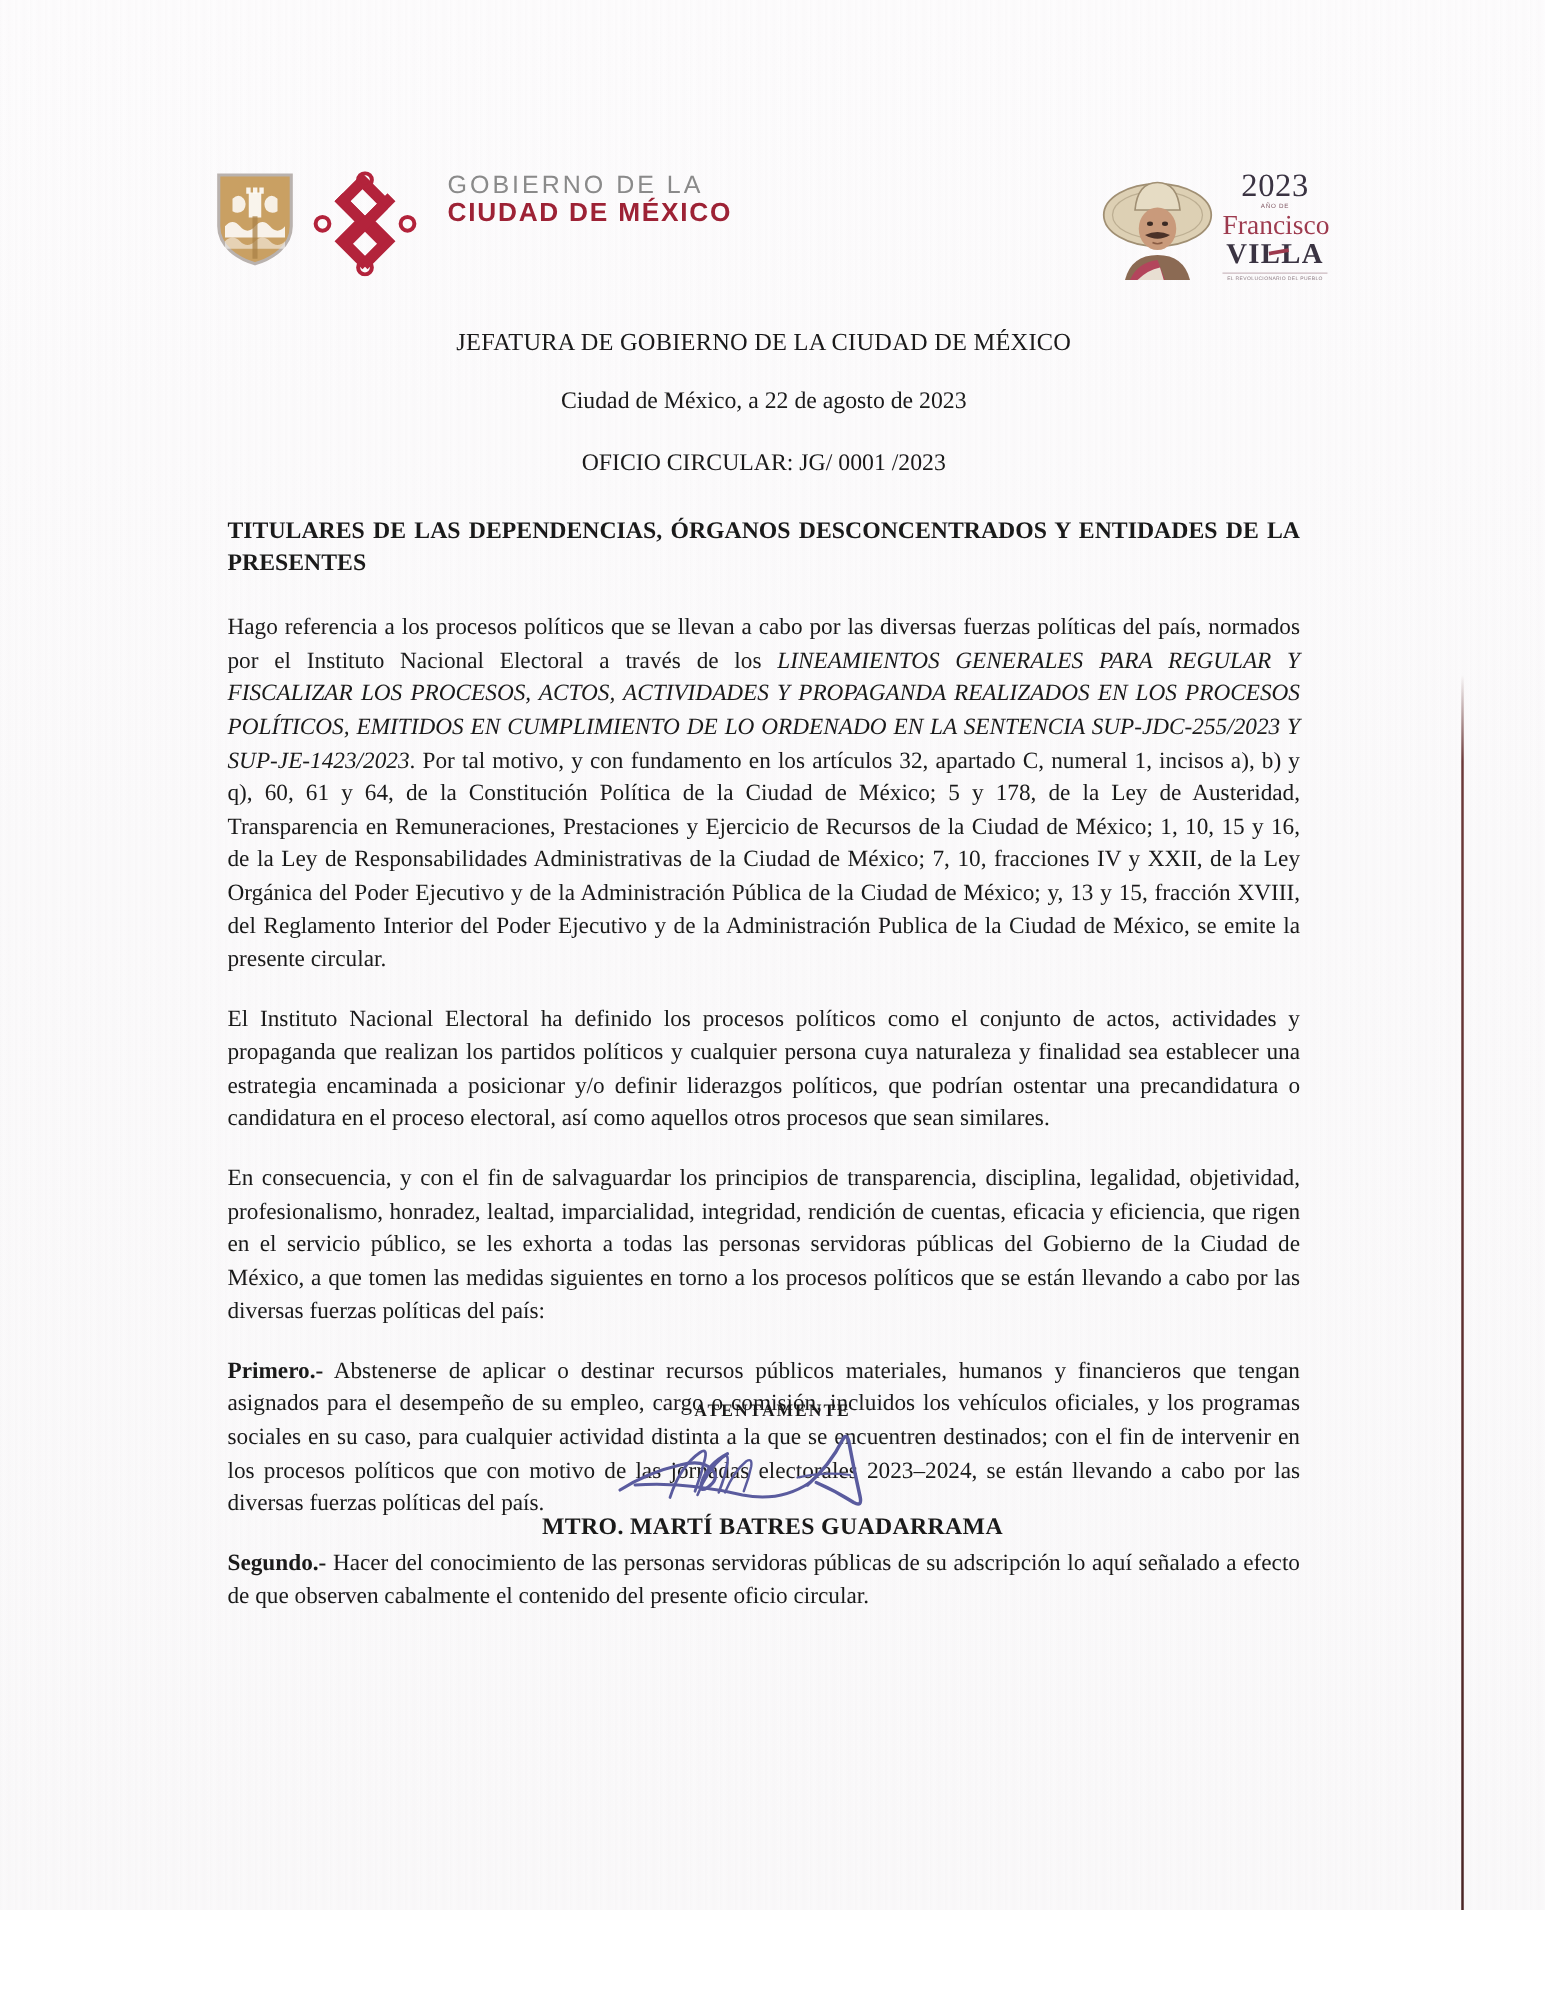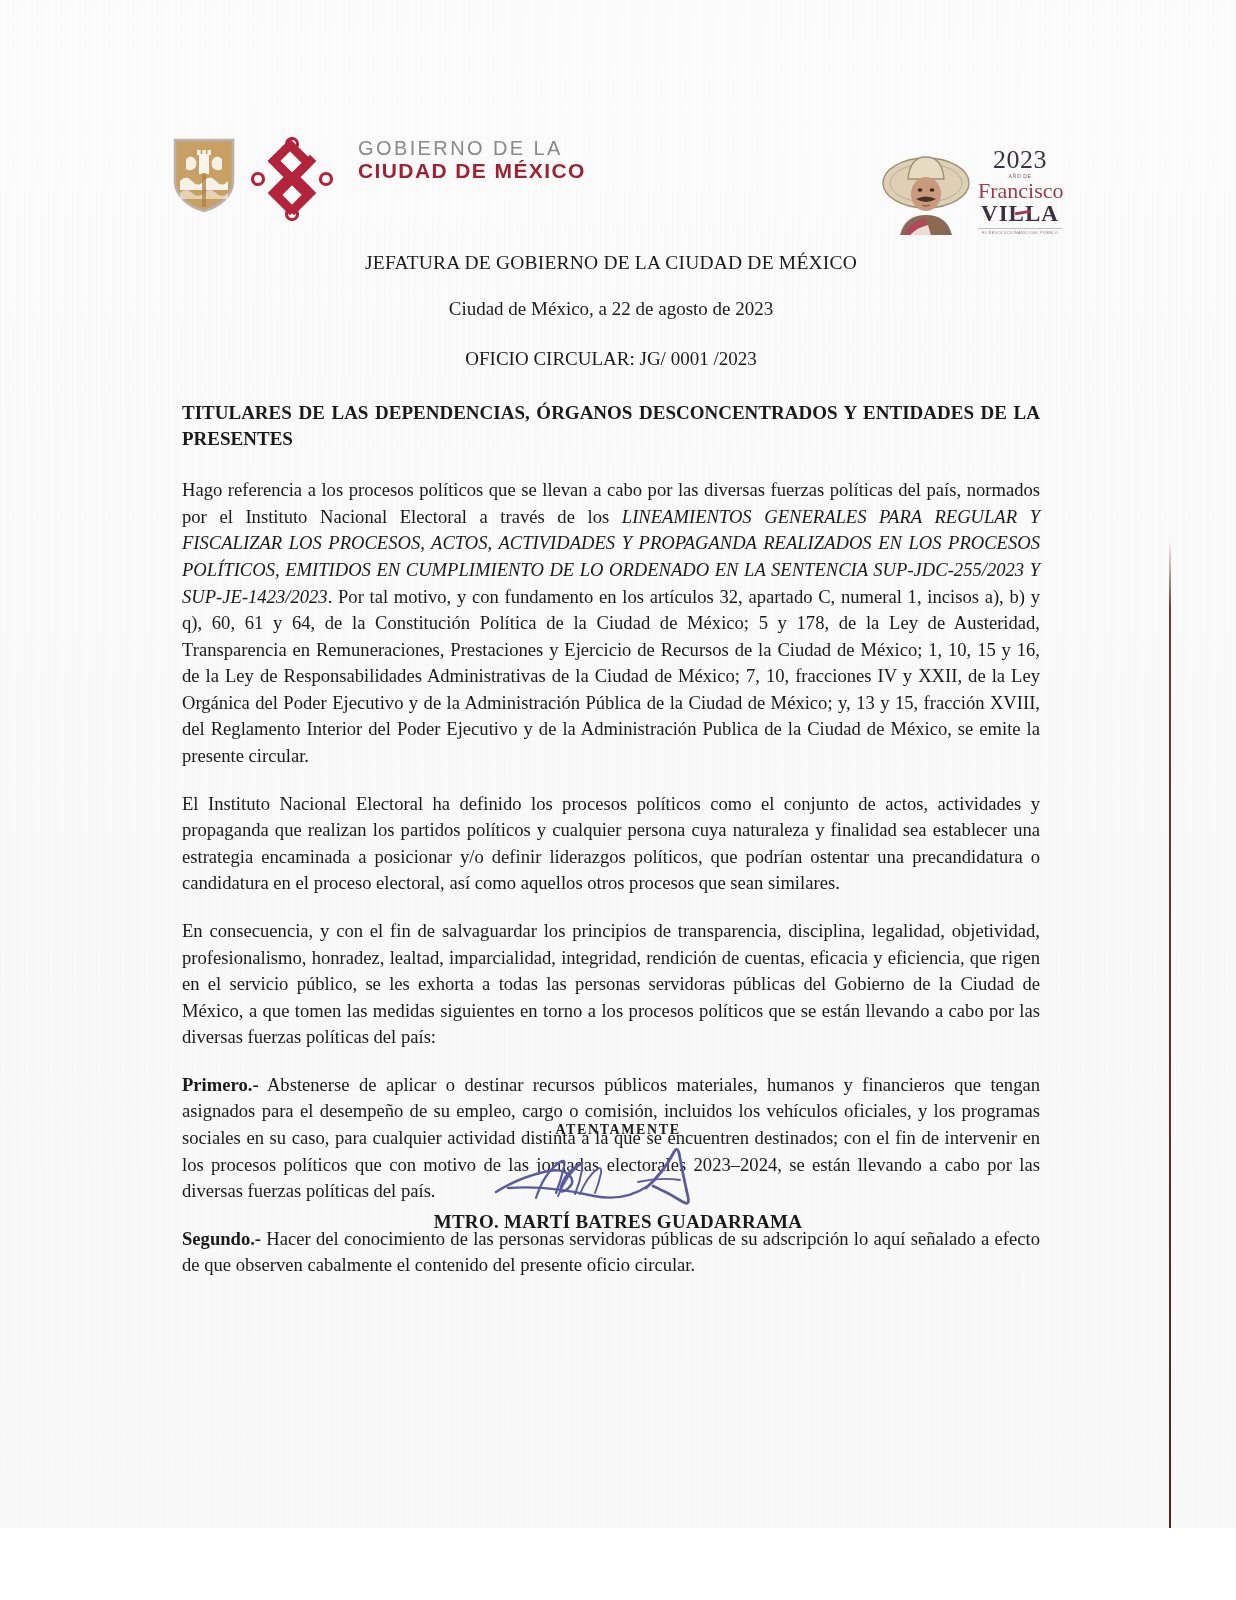--- a/index.html
+++ b/index.html
@@ -93,21 +93,20 @@
     letter-spacing: 1.4px;
   }
 
   
   #logo-right-group {
     position: absolute;
     left: 880px;
     top: 132px;
     width: 180px;
     height: 96px;
-    margin-top: 11px;
   }
   #villa-portrait {
     position: absolute;
     left: 0; top: 0;
     width: 96px;
     height: 92px;
   }
   #villa-text {
     position: absolute;
     left: 98px;
@@ -164,21 +163,21 @@
     color: #8d7b83;
     margin-top: 3px;
     border-top: 1px solid #cbb9c0;
     padding-top: 1px;
   }
 
   
   #doc-body {
     position: absolute;
     left: 182px;
-    top: 252px;
+    top: 264px;
     width: 858px;
   }
 
   .centered {
     text-align: center;
   }
   #office-head {
     font-size: 19.5px;
     letter-spacing: 0.2px;
     margin: 0 0 24px 0;

